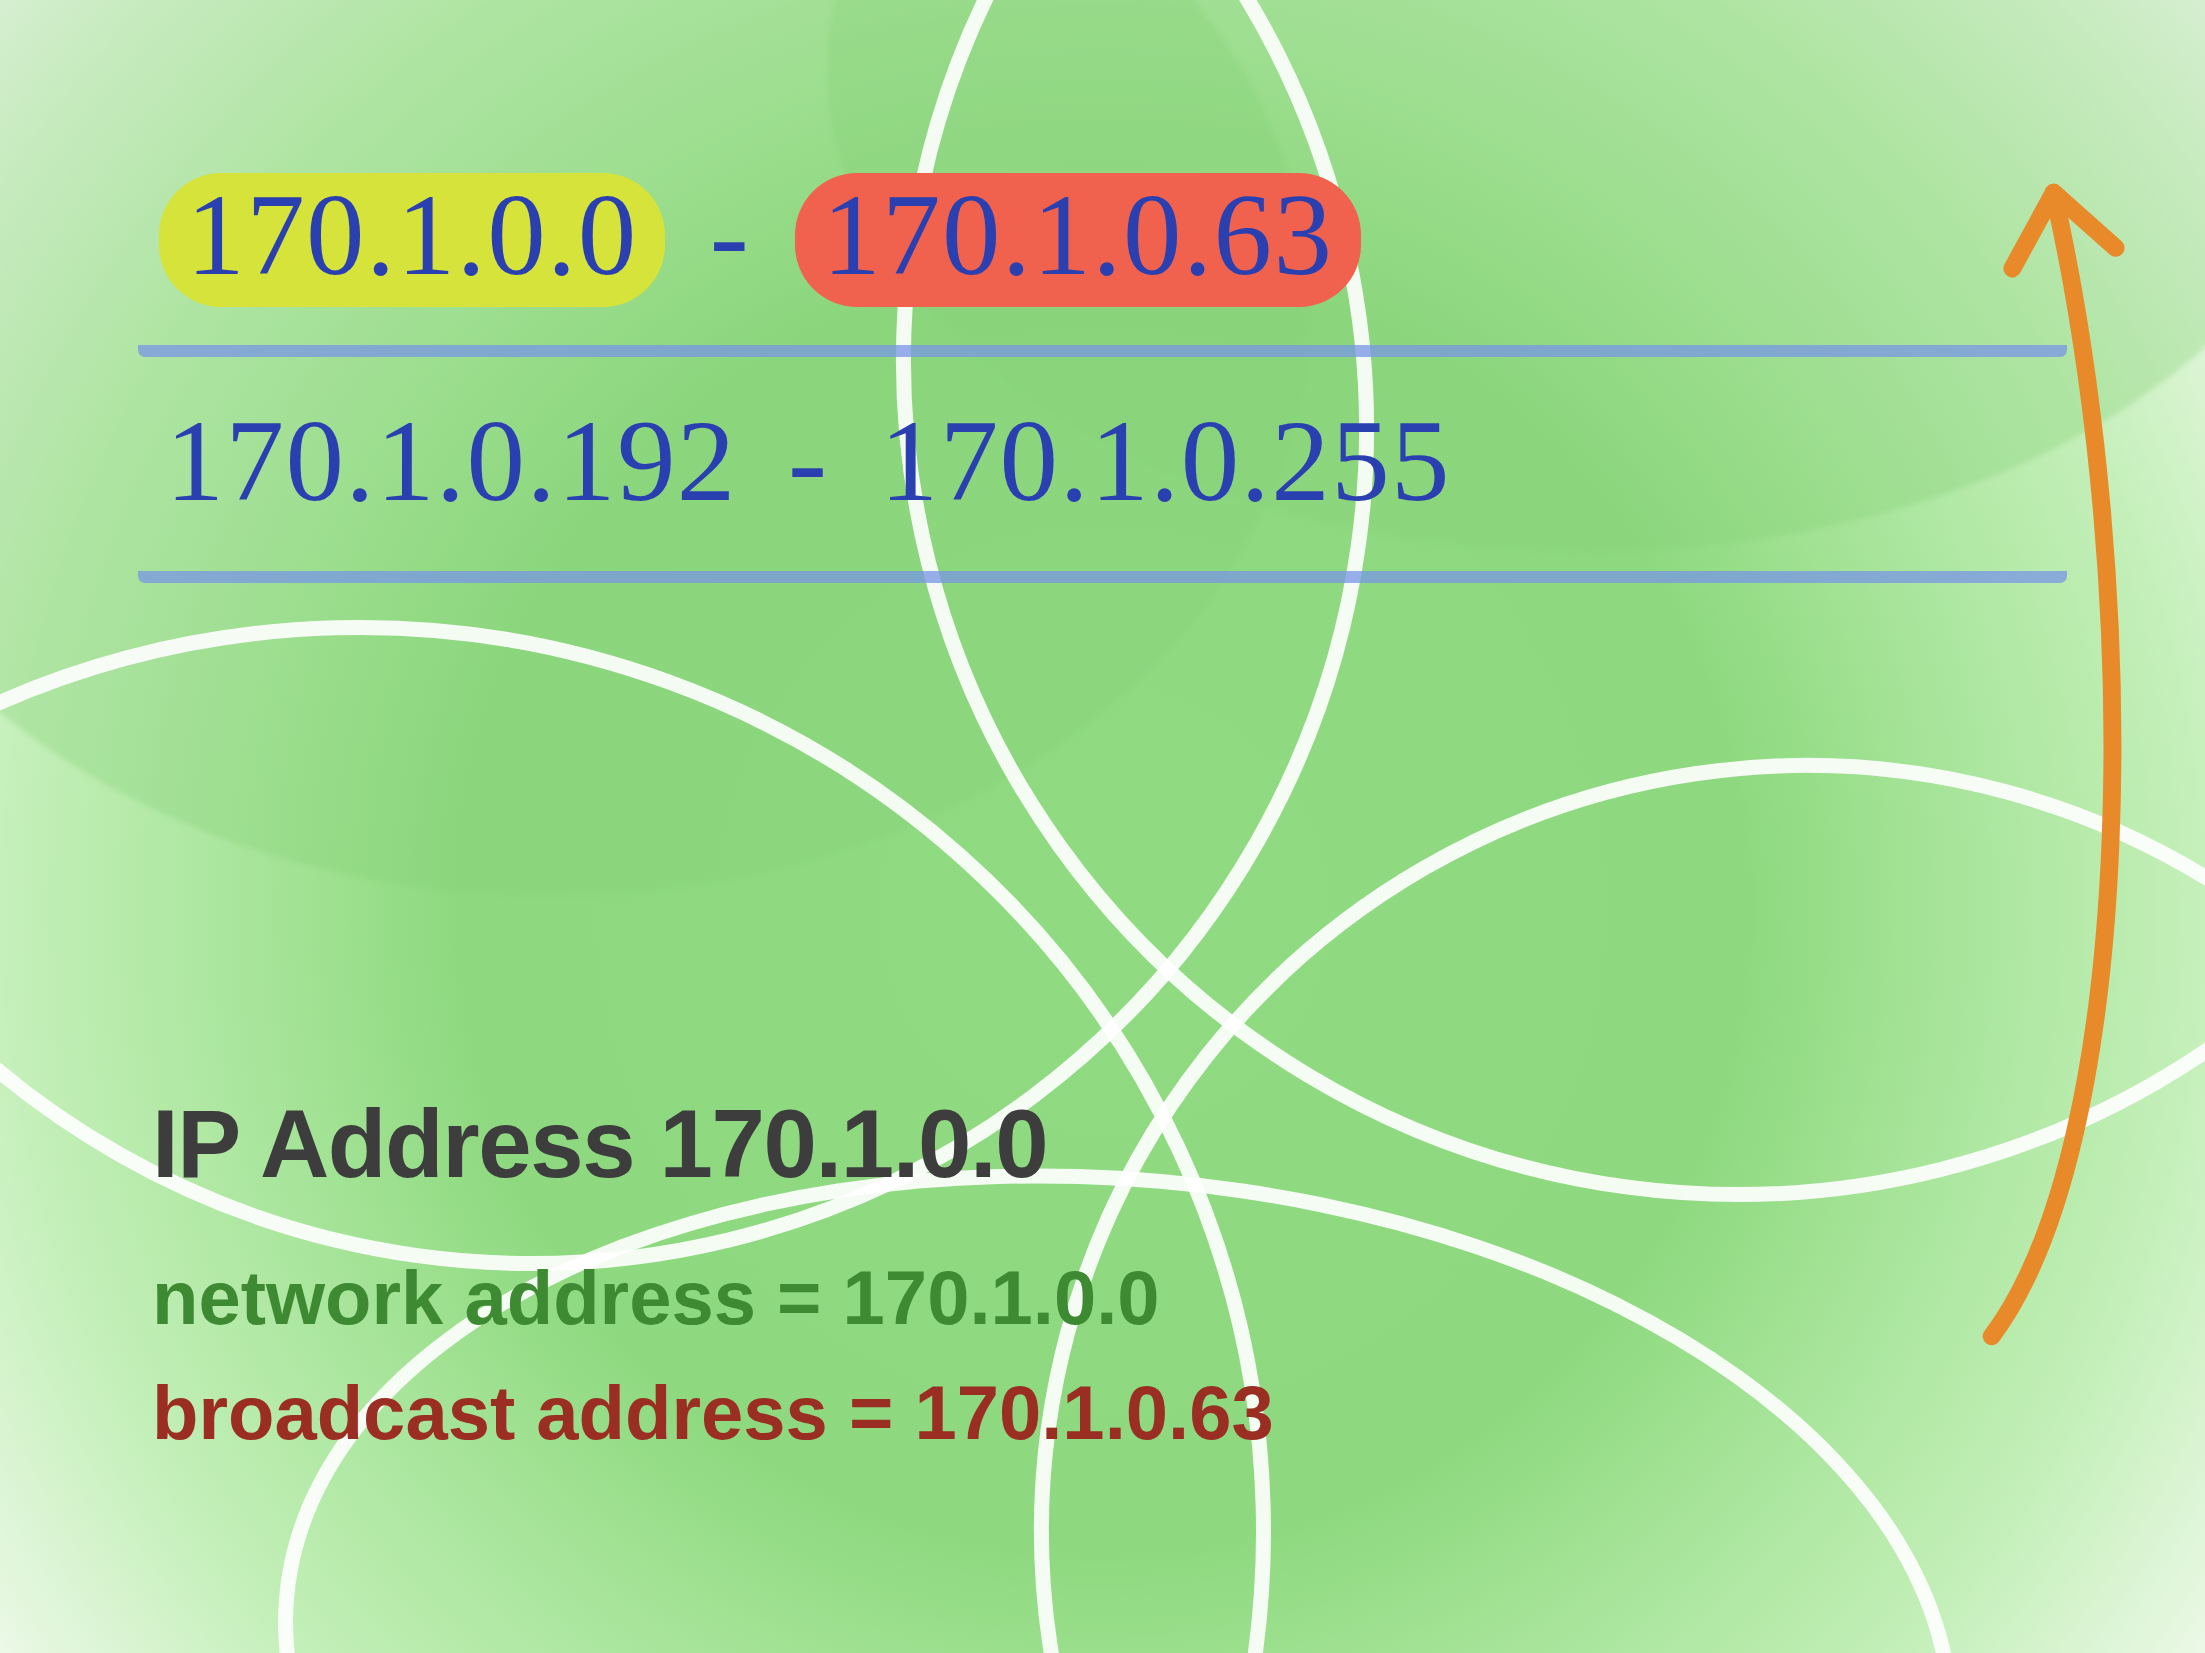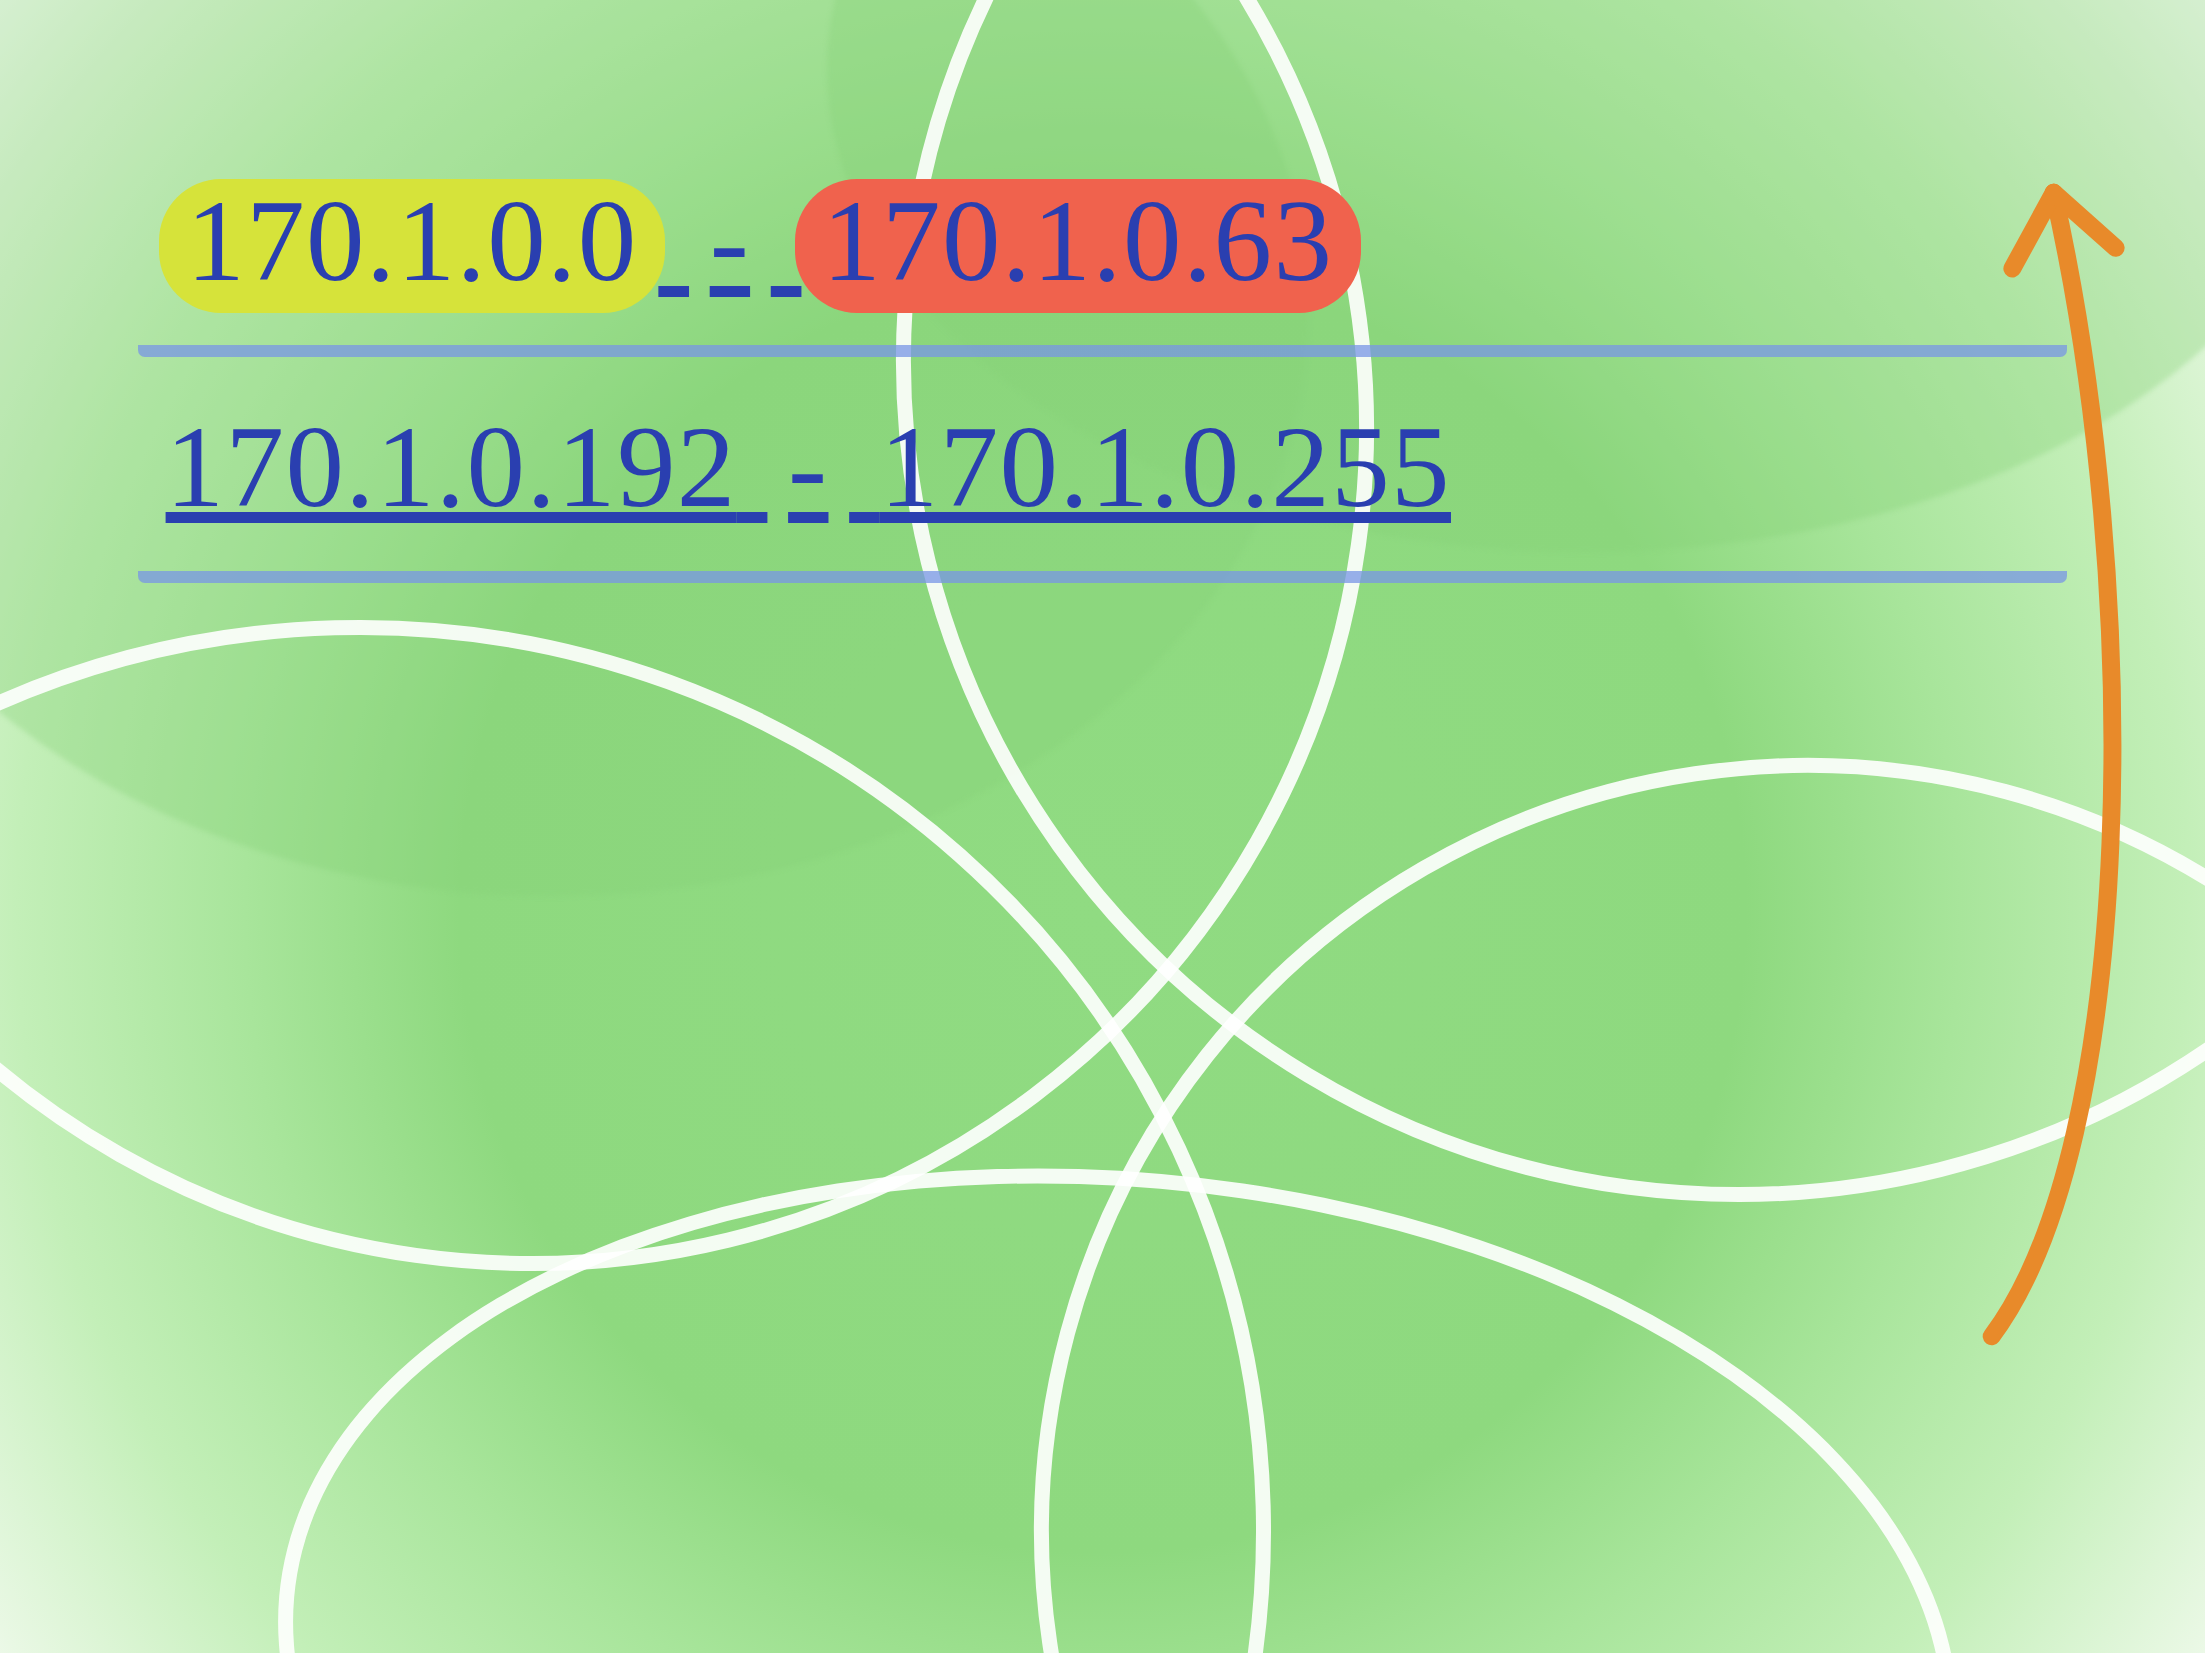--- a/index.html
+++ b/index.html
@@ -50,22 +50,21 @@
     margin-bottom:20.7px;
     padding-left:27.6px;
   }
   .hand{
     font-size:117px;
     line-height:1;
     color:#2a3fb0;
     letter-spacing:1.4px;
     white-space:nowrap;
     position:relative;
-    top:30px;
-    text-decoration:underline;
+    top:24px;
   }
   .hl{
     display:inline-block;
     border-radius:62px;
     padding:2.8px 27.6px 13.8px 27.6px;
     margin:-2.8px -6.9px;
   }
   .hl.yellow{background:#d6e33a;}
   .hl.red{background:#f0624d;}
   .dash{margin:0 20.7px;}
@@ -130,20 +129,25 @@
     <div class="row">
       <div class="hand">
         <span>170.1.0.192</span>
         <span class="dash">-</span>
         <span>170.1.0.255</span>
       </div>
     </div>
 
   </div>
 
+  <div class="labels">
+    <div class="title">IP Address 170.1.0.0</div>
+    <div class="net">network address = 170.1.0.0</div>
+    <div class="bcast">broadcast address = 170.1.0.63</div>
+  </div>
 
   <svg class="arrow" viewBox="0 0 360 1820">
     <path d="M 120 1780
              C 330 1500, 340 700, 210 120" fill="none" stroke="#e88a2a" stroke-width="26" stroke-linecap="round"></path>
 
     <path d="M 210 120 L 150 230" fill="none" stroke="#e88a2a" stroke-width="26" stroke-linecap="round"></path>
     <path d="M 210 120 L 300 200" fill="none" stroke="#e88a2a" stroke-width="26" stroke-linecap="round"></path>
   </svg>
 
 </div>

